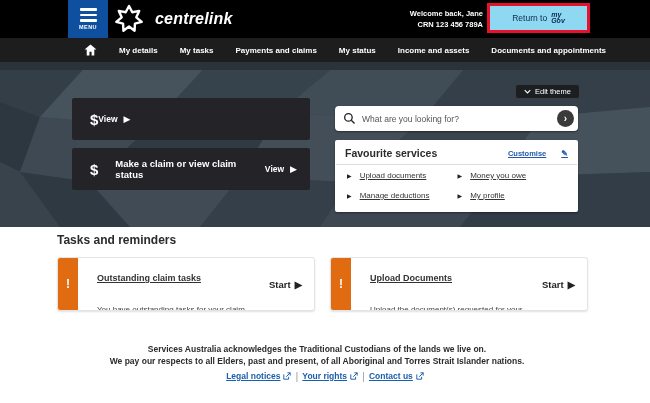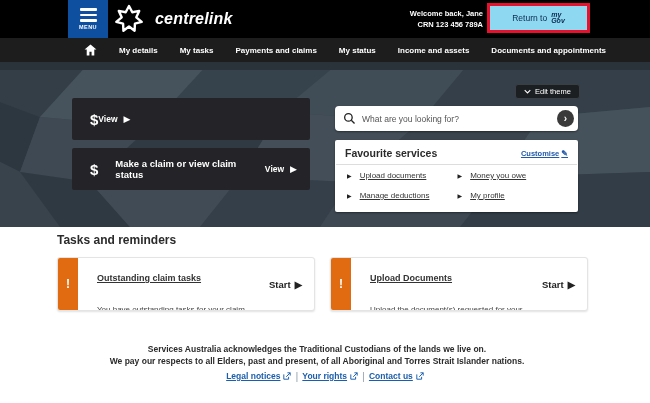--- a/index.html
+++ b/index.html
@@ -38,21 +38,21 @@
   .quick-card .qarrow { font-size:9px; margin-right:13px; }
 
   .searchbox { position:absolute; left:335px; top:44px; width:243px; height:25px; background:#fff; border-radius:4px; display:flex; align-items:center; padding:0 4px 0 8px; box-shadow:0 1px 2px rgba(0,0,0,.4); }
   .searchbox input { flex:1; border:none; outline:none; font-size:8.5px; color:#333; margin-left:6px; background:transparent; font-family:"Liberation Sans", sans-serif; }
   .searchbox input::placeholder { color:#555; }
   .search-go { width:17px; height:17px; border-radius:50%; background:#3A3A3A; border:none; color:#fff; font-size:10px; line-height:15px; text-align:center; cursor:pointer; padding:0; font-weight:bold; }
 
   .fav-panel { position:absolute; left:335px; top:78px; width:243px; height:72px; background:#fff; border-radius:2px; box-shadow:0 1px 2px rgba(0,0,0,.4); }
   .fav-head { display:flex; align-items:center; justify-content:space-between; padding:7px 10px 5px 10px; }
   .fav-title { font-size:10.5px; font-weight:bold; color:#2B2B2B; }
-  .fav-customise { font-size:7.5px; font-weight:bold; color:#2158A8; text-decoration:underline; cursor:pointer; display:flex; align-items:center; gap:2px; }
+  .fav-customise { font-size:7.5px; font-weight:bold; color:#2158A8; text-decoration:underline; cursor:pointer; display:flex; align-items:center; gap:15px; }
   .fav-customise .pencil { font-size:8px; text-decoration:none; }
   .fav-divider { height:1px; background:#ddd; margin:0 1px; }
   .fav-grid { display:grid; grid-template-columns:1fr 1fr; padding:6px 10px 0 12px; row-gap:11px; }
   .fav-link { display:flex; align-items:center; gap:8px; cursor:pointer; }
   .fav-link .tri { font-size:6px; color:#222; }
   .fav-link .txt { font-size:8px; color:#333; text-decoration:underline; }
 
   
   .tasks-title { position:absolute; left:57px; top:233px; font-size:12px; font-weight:bold; color:#2B2B2B; }
   .task-card { position:absolute; top:257px; width:258px; height:54px; background:#fff; border:1px solid #E4E4E4; border-radius:3px; box-shadow:0 1px 2px rgba(0,0,0,.12); display:flex; overflow:hidden; cursor:pointer; }

